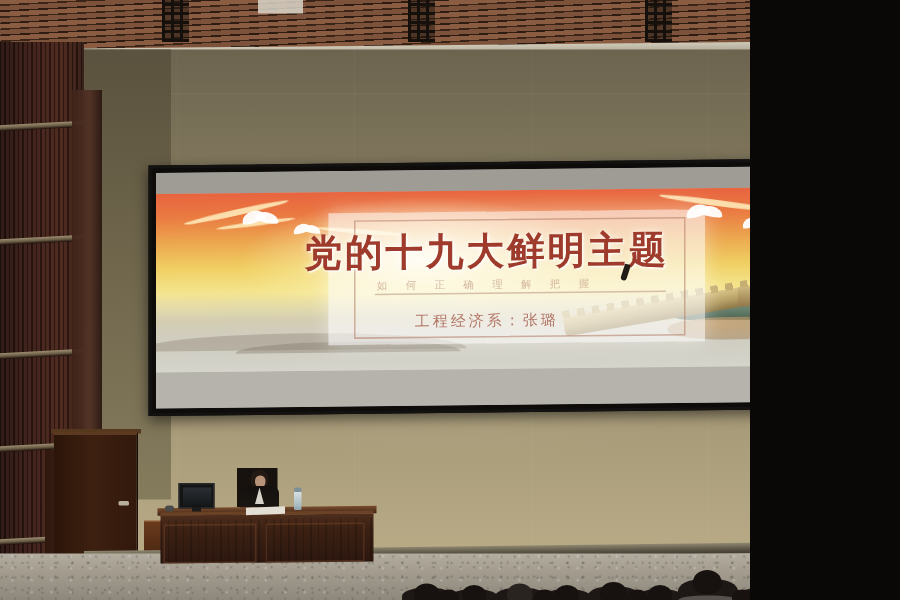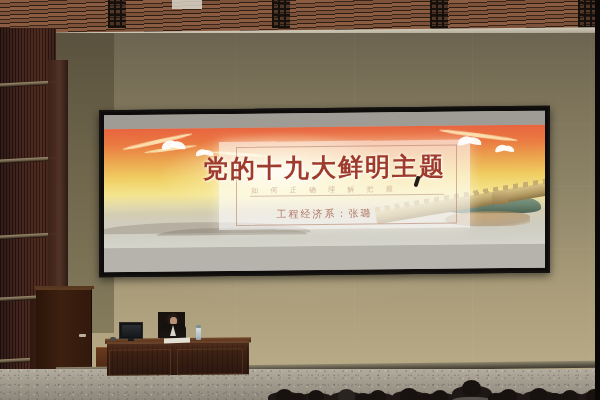--- a/index.html
+++ b/index.html
@@ -2,21 +2,21 @@
 <html><head>
 <meta charset="utf-8">
 <style>
   * { box-sizing: border-box; margin: 0; padding: 0; }
   body {
     width: 600px; height: 400px;
     overflow: hidden;
     font-family: "Liberation Sans", sans-serif;
     background: #0a0806;
   }
-  #scene { position: relative; width: 595px; height: 400px; overflow: hidden; }
+  #scene { position: relative; width: 500px; height: 400px; overflow: hidden; }
 
   
   .ceiling {
     position: absolute; left: 0; top: 0; width: 600px; height: 34px;
     background:
       repeating-linear-gradient(
         177deg,
         #8a5d42 0px, #8a5d42 3px,
         #3a2418 3px, #3a2418 4px,
         #7d523a 4px, #7d523a 7px,

